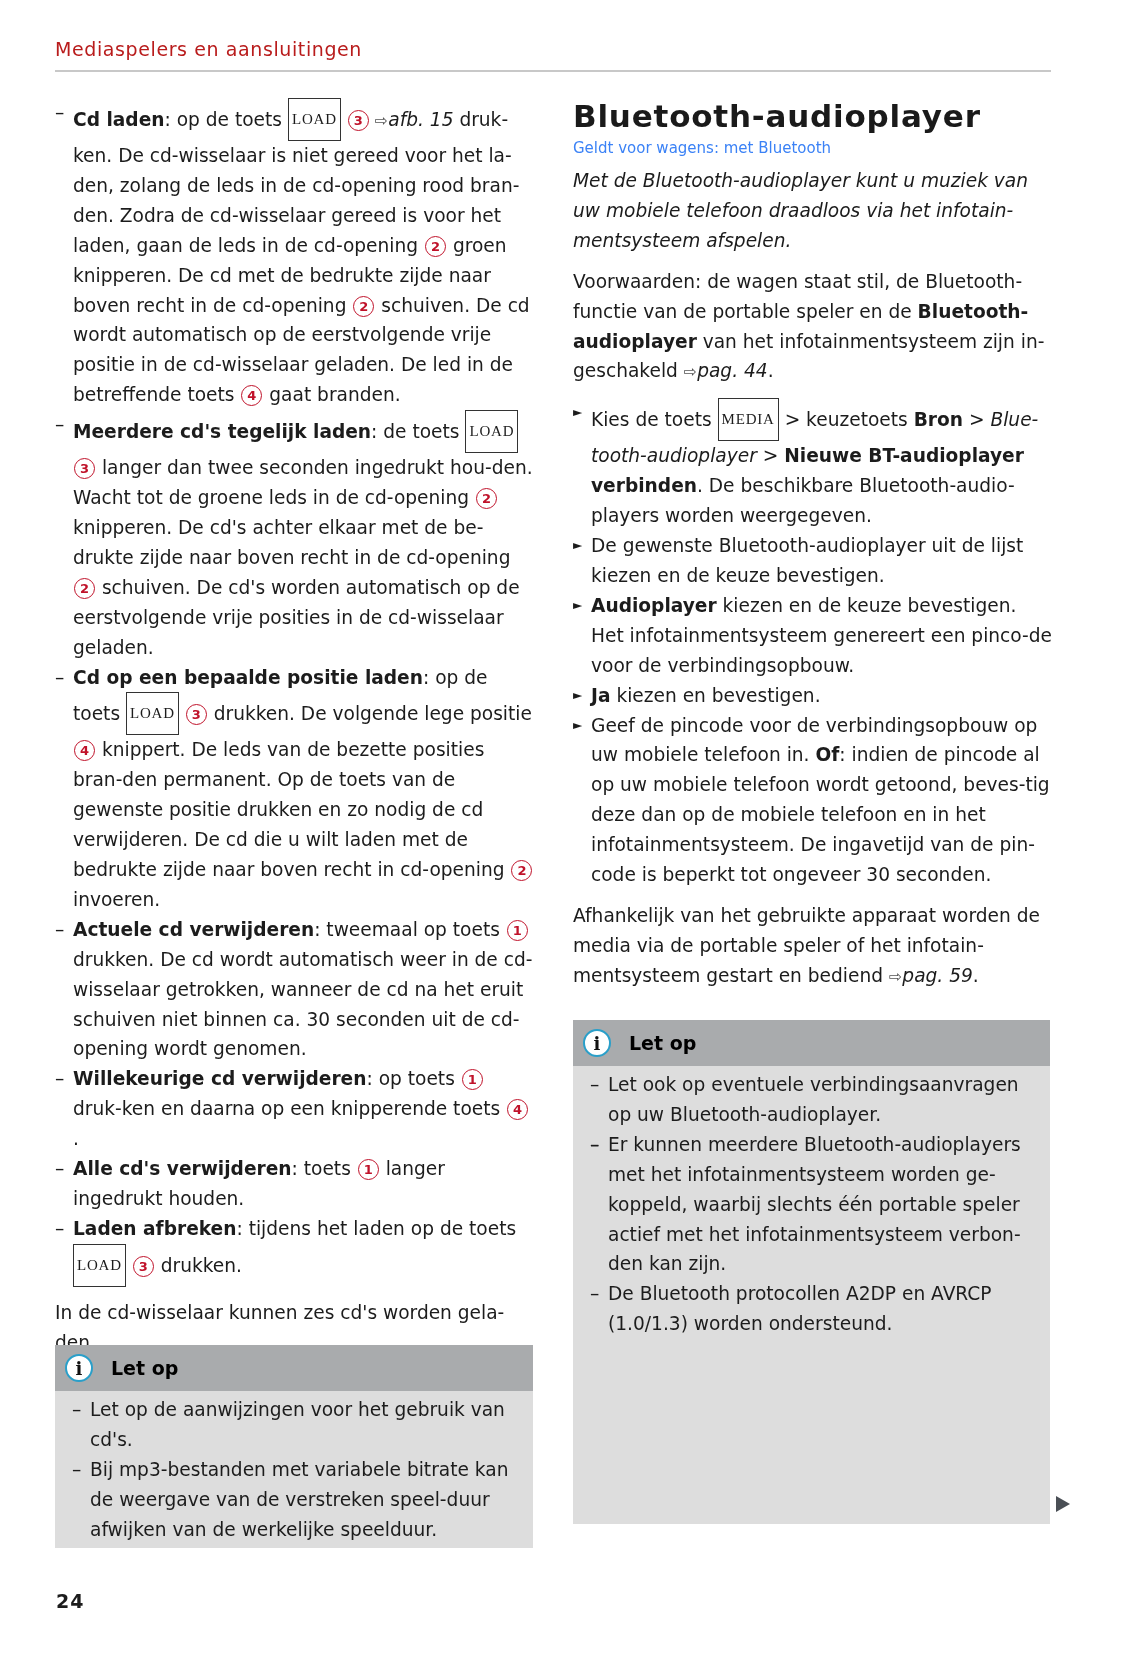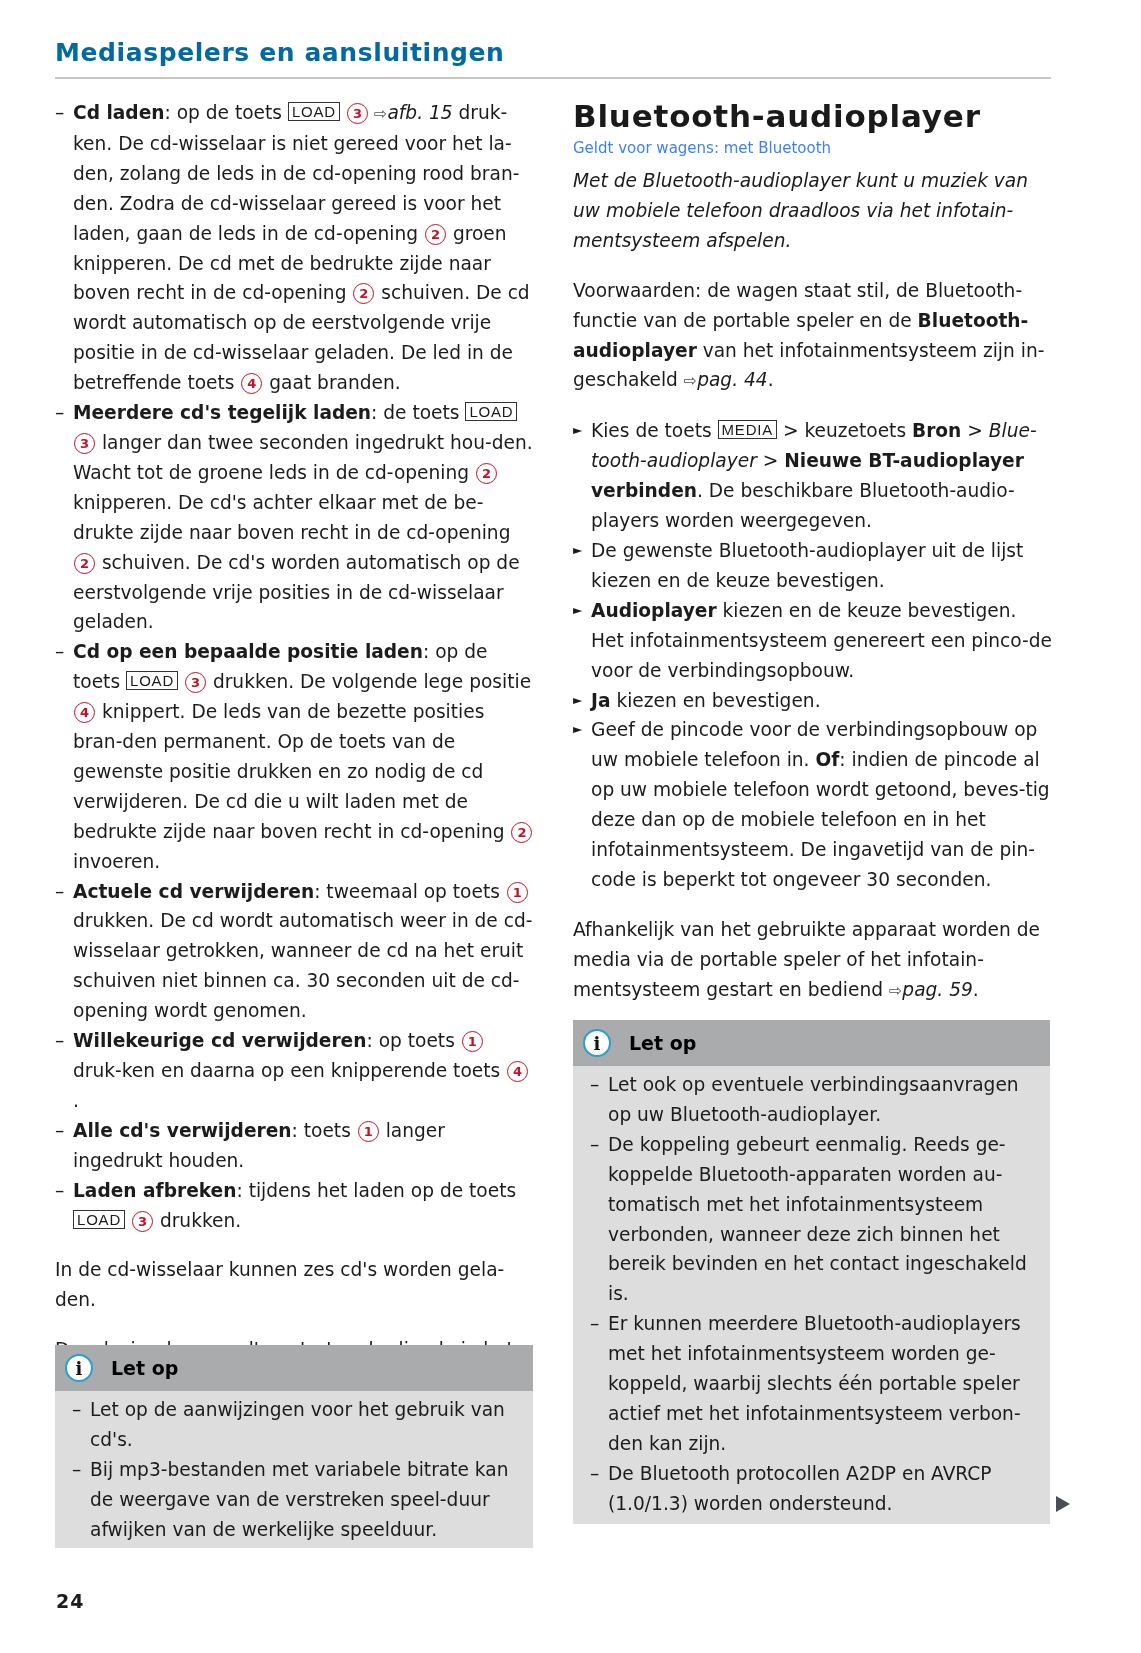--- a/index.html
+++ b/index.html
@@ -1,33 +1,33 @@
 <!DOCTYPE html>
 <html><head>
 <meta charset="utf-8">
 <style>
   html, body { margin:0; padding:0; background:#ffffff; }
   body { width:1141px; height:1653px; position:relative; overflow:hidden;
     font-family:"DejaVu Sans", "Liberation Sans", sans-serif; color:#1c1c1c; }
   .page-header { position:absolute; left:55px; top:38px; width:996px; }
-  .page-header .title { font-family:"DejaVu Sans", sans-serif; font-weight:bold; font-size:25px; letter-spacing:0.6px; color:#0369a1; }
+  .page-header .title { font-family:"DejaVu Sans", sans-serif; font-weight:normal; font-size:19px; letter-spacing:0.6px; color:#b91c1c; }
   .page-header .rule { margin-top:10px; height:2px; background:#c8c8c8; }
   .col { position:absolute; top:98px; font-size:18.6px; line-height:29.9px; }
   .col-left { left:55px; width:480px; }
   .col-right { left:573px; width:480px; }
   .dash-item { position:relative; padding-left:18px; }
   .dash-item .dash { position:absolute; left:0; top:0; }
   .tri-item { position:relative; padding-left:18px; }
   .tri-item .tri { position:absolute; left:0; top:0; font-size:12px; }
   b { font-weight:bold; }
-  .key { display:inline-block; border:1px solid #333; font-size:15px; line-height:17px; padding:0 3px; letter-spacing:0.8px; vertical-align:2px; font-family:Liberation Sans, sans-serif; }
+  .key { display:inline-block; border:1px solid #333; font-size:15px; line-height:17px; padding:12px 3px; letter-spacing:0.8px; vertical-align:2px; font-family:Liberation Serif, serif; }
   .num { display:inline-block; width:19px; height:19px; border:1.6px solid #c0122a; border-radius:50%; color:#c0122a; font-size:13px; font-weight:bold; line-height:19px; text-align:center; vertical-align:1px; box-sizing:content-box; margin:0 1px; }
   .arrow { color:#555; font-size:16px; }
   i { font-style:italic; }
-  .para { margin-top:20px; }
+  .para { margin-top:11px; }
   .h1 { font-family:"DejaVu Sans", sans-serif; font-weight:bold; font-size:31px; letter-spacing:0.8px; line-height:40px; color:#1a1a1a; margin-top:-2px; }
   .applies { font-size:15px; color:#3b82f6; line-height:24px; margin-top:0px; }
   .intro { font-style:italic; margin-top:6px; }
   .infobox { position:absolute; background:#dddddd; }
   .infobox .hdr { background:#a9abad; height:46px; display:flex; align-items:center; padding-left:10px; }
   .infobox .hdr .icon { width:28px; height:28px; border:2.5px solid #2a9fc9; border-radius:50%; background:#fff; display:flex; align-items:center; justify-content:center; font-family:"DejaVu Serif", serif; font-weight:bold; font-size:18px; color:#111; box-sizing:border-box; }
   .infobox .hdr .label { margin-left:18px; font-weight:bold; font-size:19px; color:#000000; }
   .infobox .body { padding:4px 10px 6px 17px; font-size:18.6px; line-height:29.9px; }
   .page-number { position:absolute; left:56px; top:1590px; font-weight:bold; font-size:19px; letter-spacing:1px; }
   .continue-icon { position:absolute; left:1056px; top:1496px; width:0; height:0; border-left:14px solid #4a4f55; border-top:8px solid transparent; border-bottom:8px solid transparent; }
@@ -84,20 +84,20 @@
   </div>
 </div>
 
 <div class="infobox" style="left:573px; top:1020px; width:477px; height:504px;">
   <div class="hdr">
     <span class="icon">i</span>
     <span class="label">Let op</span>
   </div>
   <div class="body">
     <div class="dash-item"><span class="dash">–</span><span>Let ook op eventuele verbindingsaanvragen op uw Bluetooth-audioplayer.</span></div>
-    <div class="dash-item"><span class="dash">–</span><span>De koppeling gebeurt eenmalig. Reeds ge-koppelde Bluetooth-apparaten worden au-tomatisch met het infotainmentsysteem verbonden, wanneer deze zich binnen het bereik bevinden en het contact ingeschakeld is.</span></div>
+    <div class="dash-item"><span class="dash">–</span></div>
     <div class="dash-item"><span class="dash">–</span><span>Er kunnen meerdere Bluetooth-audioplayers met het infotainmentsysteem worden ge-koppeld, waarbij slechts één portable speler actief met het infotainmentsysteem verbon-den kan zijn.</span></div>
     <div class="dash-item"><span class="dash">–</span><span>De Bluetooth protocollen A2DP en AVRCP (1.0/1.3) worden ondersteund.</span></div>
   </div>
 </div>
 
 <div class="continue-icon"></div>
 <div class="page-number">24</div>
 
 </body></html>

